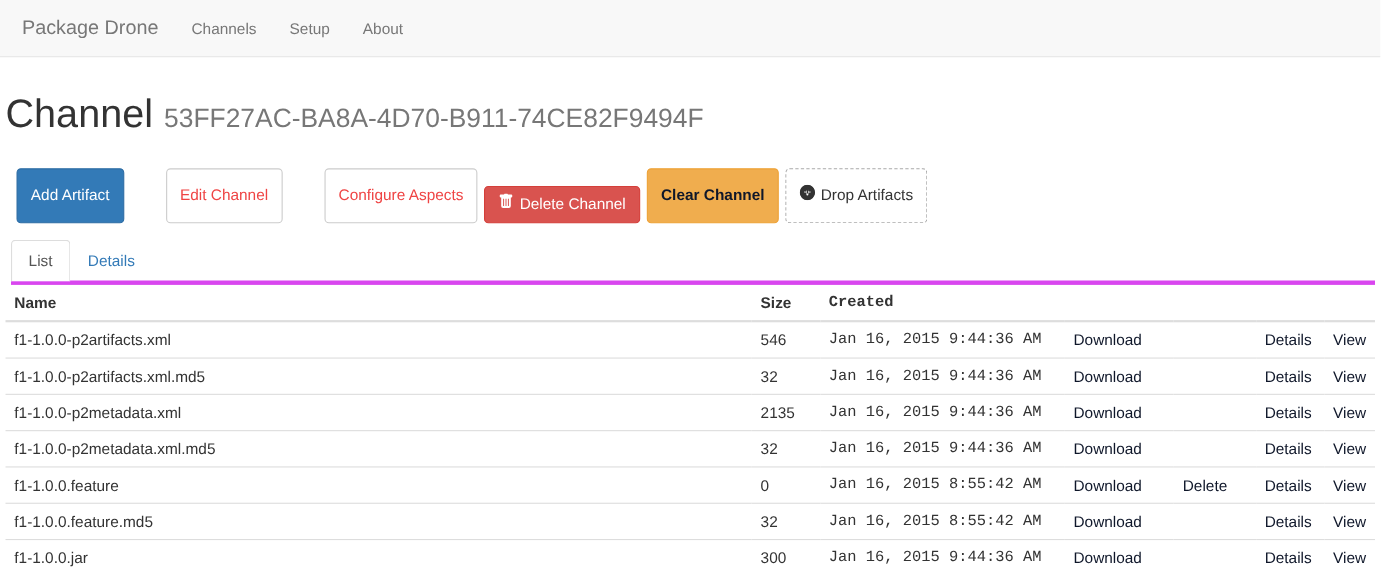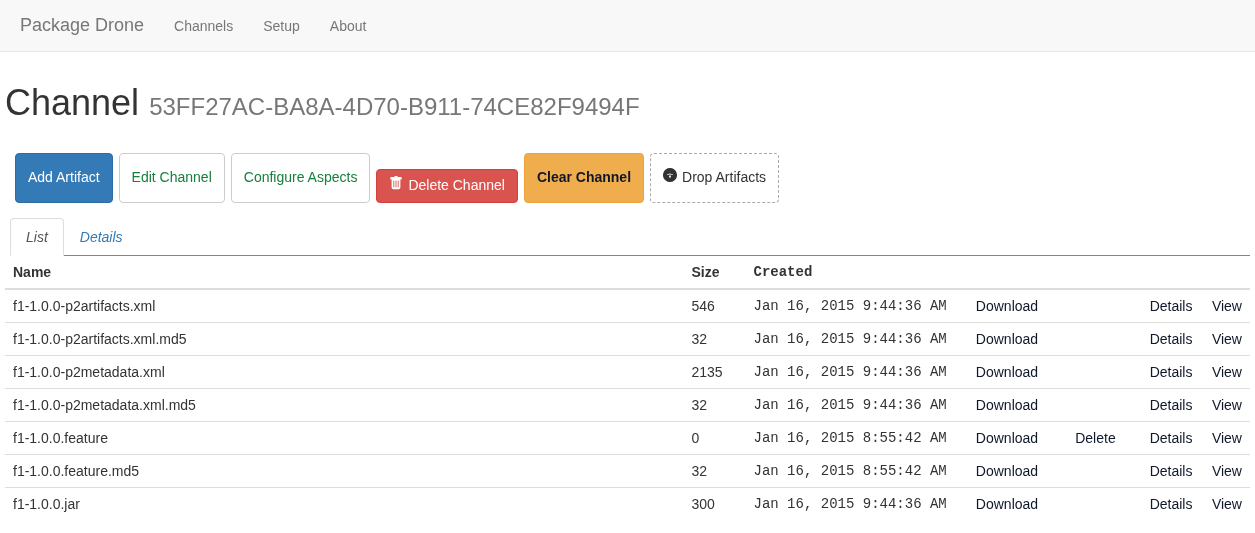--- a/index.html
+++ b/index.html
@@ -8,25 +8,25 @@
 .navbar-brand { font-size: 18px; color: #777; padding: 15px 15px 15px 5px; text-decoration: none; }
 .nav { display: flex; list-style: none; }
 .nav li a { display: block; padding: 15px; color: #777; text-decoration: none; font-size: 14px; }
 .container { padding: 0 5px; max-width: 1255px; }
 .page-header { margin: 30px 0 20px 0; padding-bottom: 9px; }
 .page-header h1 { font-size: 36px; font-weight: 500; color: #333; }
 .page-header h1 small { font-size: 24px; color: #777; font-weight: 400; }
 .btn-toolbar { margin: 10px 0 15px 0; display: flex; gap: 6px; flex-wrap: wrap; padding-left: 10px; }
 .btn { display: inline-flex; align-items: center; gap: 5px; padding: 6px 12px; font-size: 14px; border-radius: 4px; border: 1px solid transparent; cursor: pointer; line-height: 1.42857; }
 .btn-primary { background: #337ab7; border-color: #2e6da4; color: #fff; }
-.btn-default { background: #fff; border-color: #ccc; color: #15803d; }
+.btn-default { background: #fff; border-color: #ccc; color: #ef4444; margin-left: 32px; }
 .btn-danger { background: #d9534f; border-color: #d43f3a; color: #fff; margin-top: 16px; }
 .btn-warning { background: #f0ad4e; border-color: #eea236; color: #0f172a; font-weight: bold; }
 .btn-dashed { background: #fff; border: 1px dashed #aaa; color: #333; }
-.nav-tabs { border-bottom: 1px solid #d946ef; display: flex; list-style: none; margin: 0 0 0 5px; font-style: italic; }
+.nav-tabs { border-bottom: 4px solid #d946ef; display: flex; list-style: none; margin: 0 0 0 5px; }
 .nav-tabs li { margin-bottom: -1px; }
 .nav-tabs li a { display: block; padding: 10px 15px; border: 1px solid transparent; border-radius: 4px 4px 0 0; color: #337ab7; text-decoration: none; }
 .nav-tabs li.active a { color: #555; background: #fff; border-color: #ddd #ddd #fff; cursor: default; }
 .table { width: 100%; border-collapse: collapse; }
 .table th, .table td { padding: 8px; text-align: left; vertical-align: top; border-top: 1px solid #ddd; }
 .table th { border-bottom: 2px solid #ddd; border-top: none; font-weight: 700; }
 .table a { color: #0f172a; text-decoration: none; }
 .col-name { width: 55%; }
 .col-size { width: 5%; }
 .col-created { width: 18%; font-family: Liberation Mono, monospace; }

